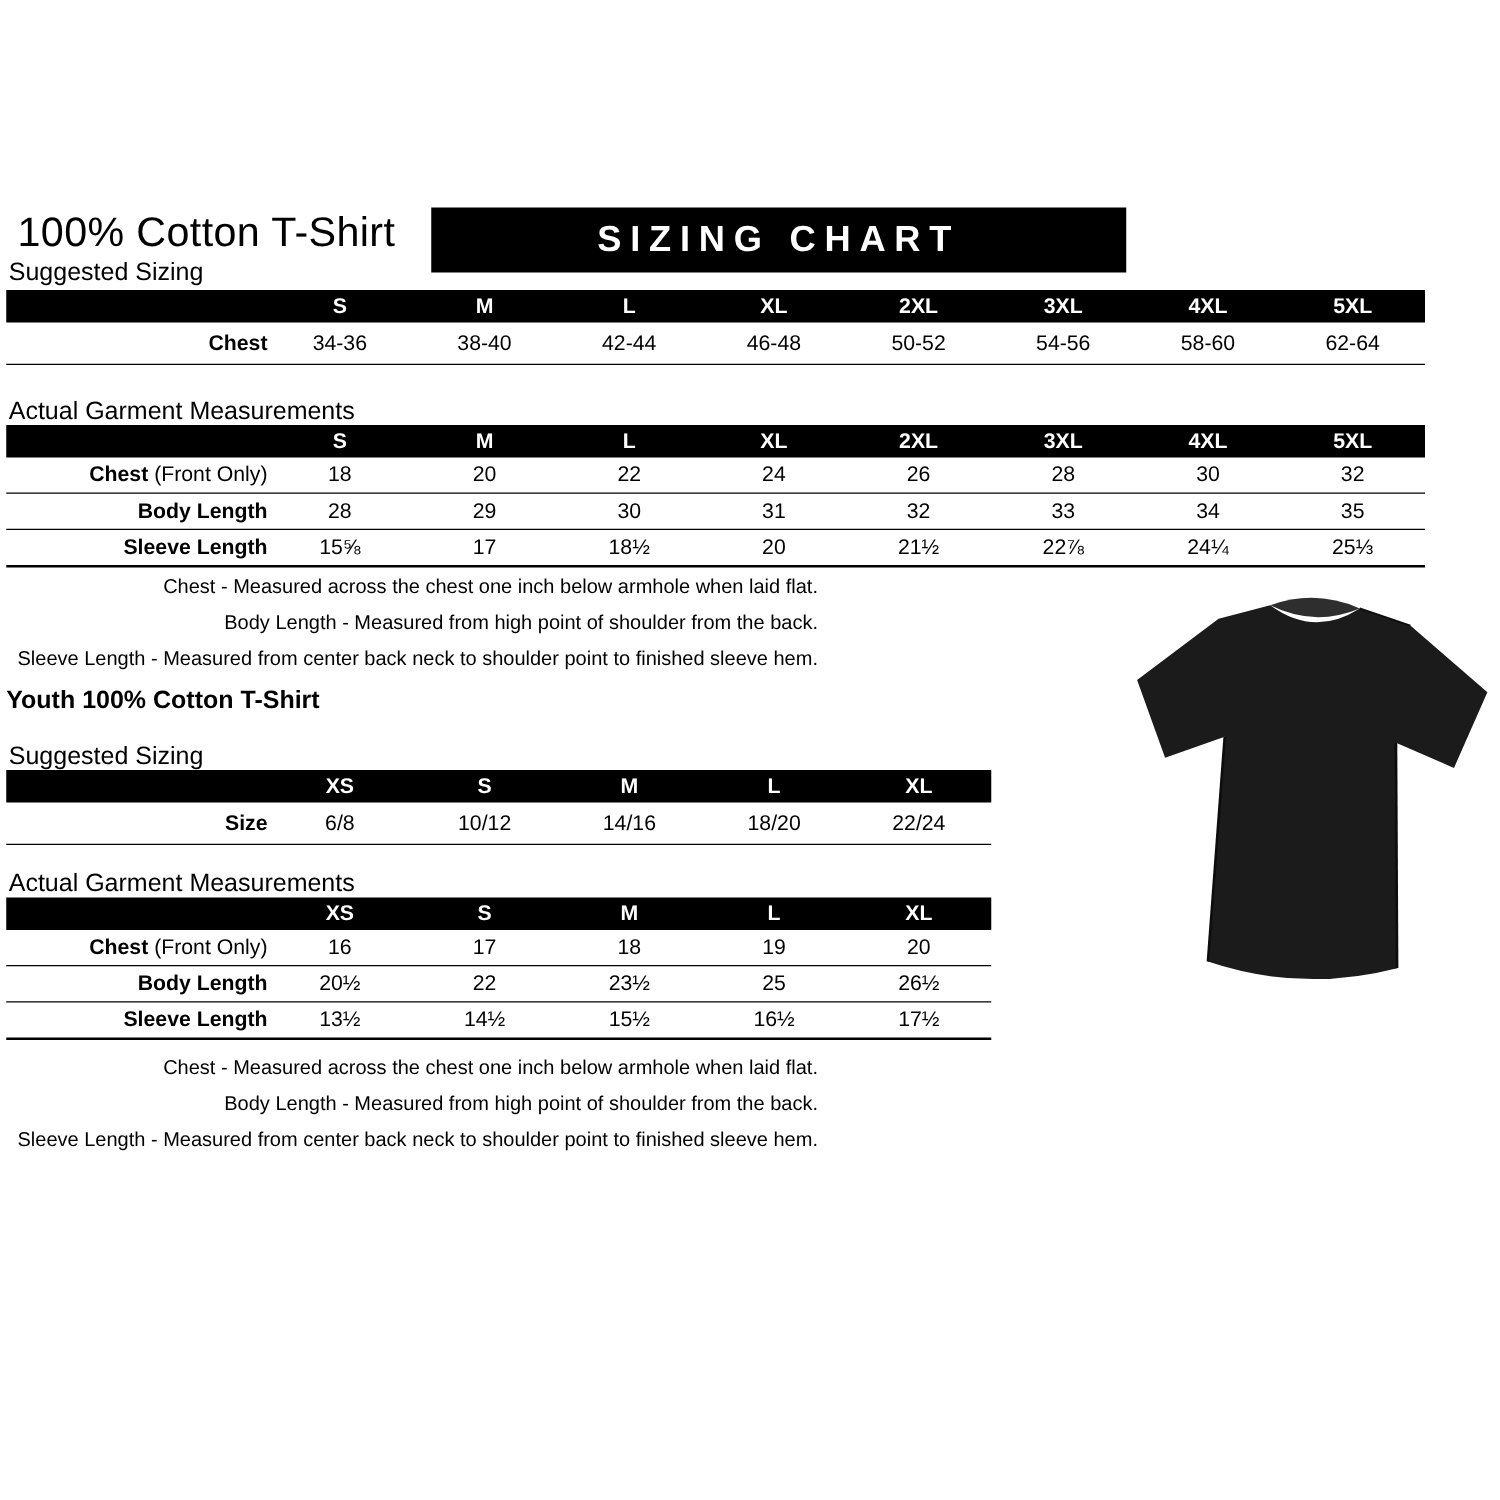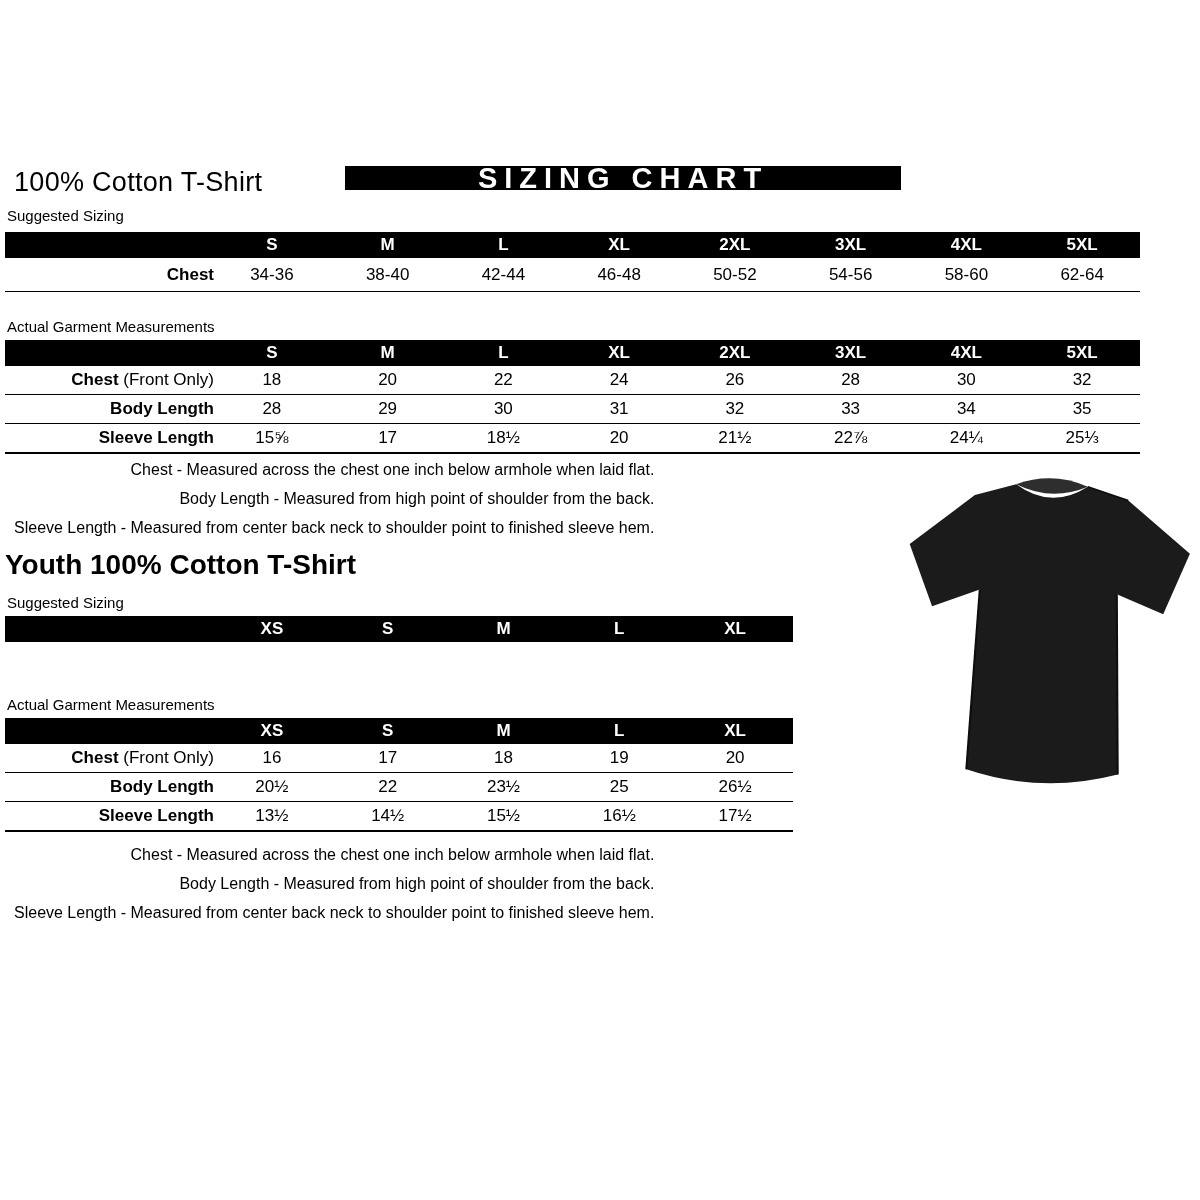--- a/index.html
+++ b/index.html
@@ -2,47 +2,47 @@
 <html><head>
 <meta charset="utf-8">
 <style>
   html,body{margin:0;padding:0;}
   body{
     width:1200px;height:1200px;background:#ffffff;color:#000;
     font-family:"Liberation Sans", sans-serif;position:relative;overflow:hidden;
   }
   .page{position:absolute;top:0;left:0;width:1200px;height:1200px;}
 
-  .main-title{position:absolute;left:14px;top:167px;font-size:27px;font-weight:400;letter-spacing:.3px;}
+  .main-title{position:absolute;left:14px;top:167px;font-size:33px;font-weight:400;letter-spacing:.3px;}
   .banner{
-    position:absolute;left:345px;top:166px;width:556px;height:24px;background:#000;color:#fff;
+    position:absolute;left:345px;top:166px;width:556px;height:52px;background:#000;color:#fff;
     display:flex;align-items:center;justify-content:center;
     font-size:29px;font-weight:700;letter-spacing:7px;
   }
 
-  .section-label{position:absolute;left:7px;font-size:15px;font-weight:400;}
+  .section-label{position:absolute;left:7px;font-size:20px;font-weight:400;}
 
   .sz-table{position:absolute;left:5px;}
   .w-adult{width:1135px;}
   .w-youth{width:788px;}
   .sz-row{display:flex;align-items:center;}
   .head{background:#000;color:#fff;height:26px;}
   .head .cell{font-weight:700;font-size:17px;}
   .cell{flex:1;text-align:center;font-size:17px;}
   .lbl{flex:0 0 200px;text-align:right;padding-left:9px;font-weight:700;}
   .row-tall{height:33px;}
   .row-std{height:28px;}
   .b1{border-bottom:1px solid #000;}
   .b2{border-bottom:2px solid #000;}
   .suffix{font-weight:400;}
 
   .notes{position:absolute;left:14px;font-size:16px;}
   .notes .note{margin-bottom:11px;text-align:right;}
 
-  .youth-title{position:absolute;left:5px;top:549px;font-size:28px;font-weight:700;}
+  .youth-title{position:absolute;left:5px;top:549px;font-size:20px;font-weight:700;}
 
   .tshirt{position:absolute;left:893px;top:468px;width:307px;height:350px;transform:rotate(2deg);}
 </style>
 </head>
 <body>
 
 <div class="page">
 
   <div class="main-title">100% Cotton T-Shirt</div>
   <div class="banner">SIZING CHART</div>
@@ -134,20 +134,28 @@
   <div class="section-label" style="top:594px;">Suggested Sizing</div>
 
   <div class="sz-table w-youth" style="top:616px;">
     <div class="sz-row head">
       <div class="cell lbl"></div>
       <div class="cell">XS</div>
       <div class="cell">S</div>
       <div class="cell">M</div>
       <div class="cell">L</div>
       <div class="cell">XL</div>
+    </div>
+    <div class="sz-row row-tall b1">
+      <div class="cell lbl">Size</div>
+      <div class="cell">6/8</div>
+      <div class="cell">10/12</div>
+      <div class="cell">14/16</div>
+      <div class="cell">18/20</div>
+      <div class="cell">22/24</div>
     </div>
   </div>
 
   <div class="section-label" style="top:696px;">Actual Garment Measurements</div>
 
   <div class="sz-table w-youth" style="top:718px;">
     <div class="sz-row head">
       <div class="cell lbl"></div>
       <div class="cell">XS</div>
       <div class="cell">S</div>

